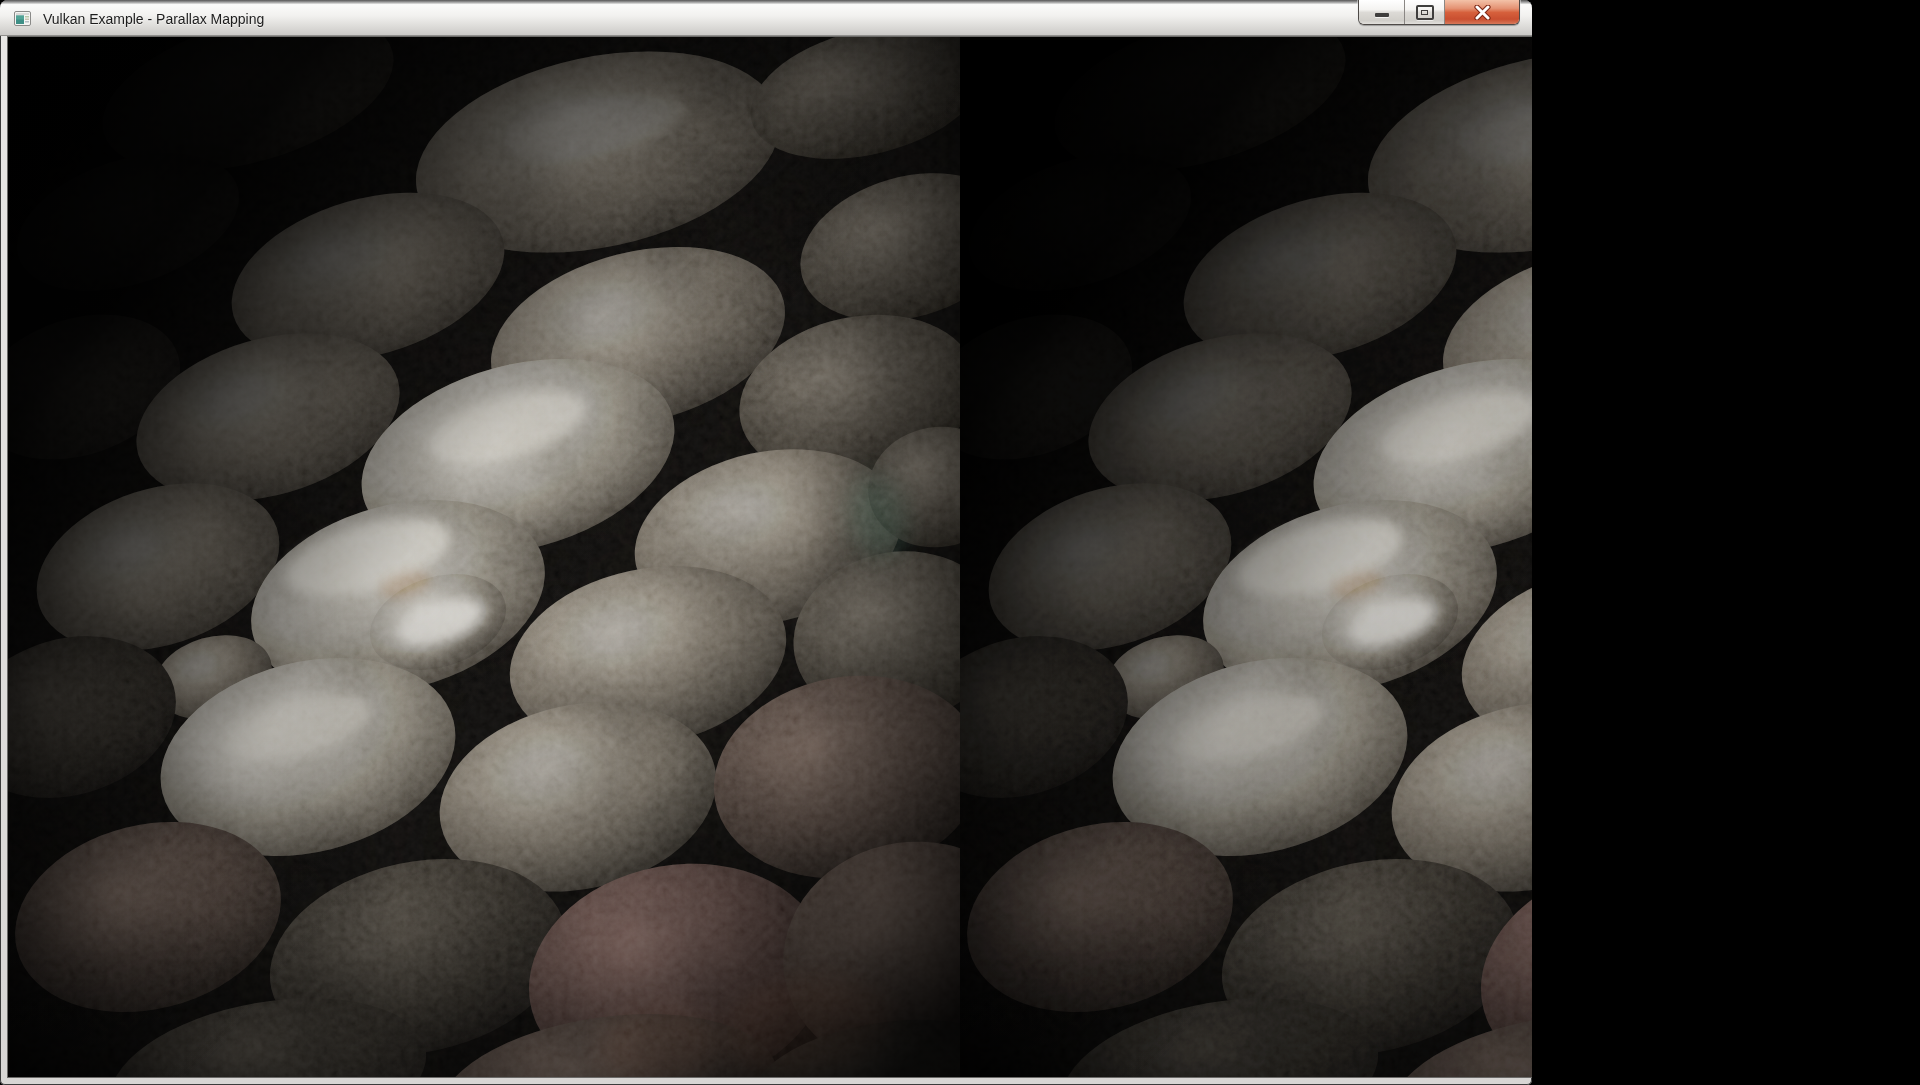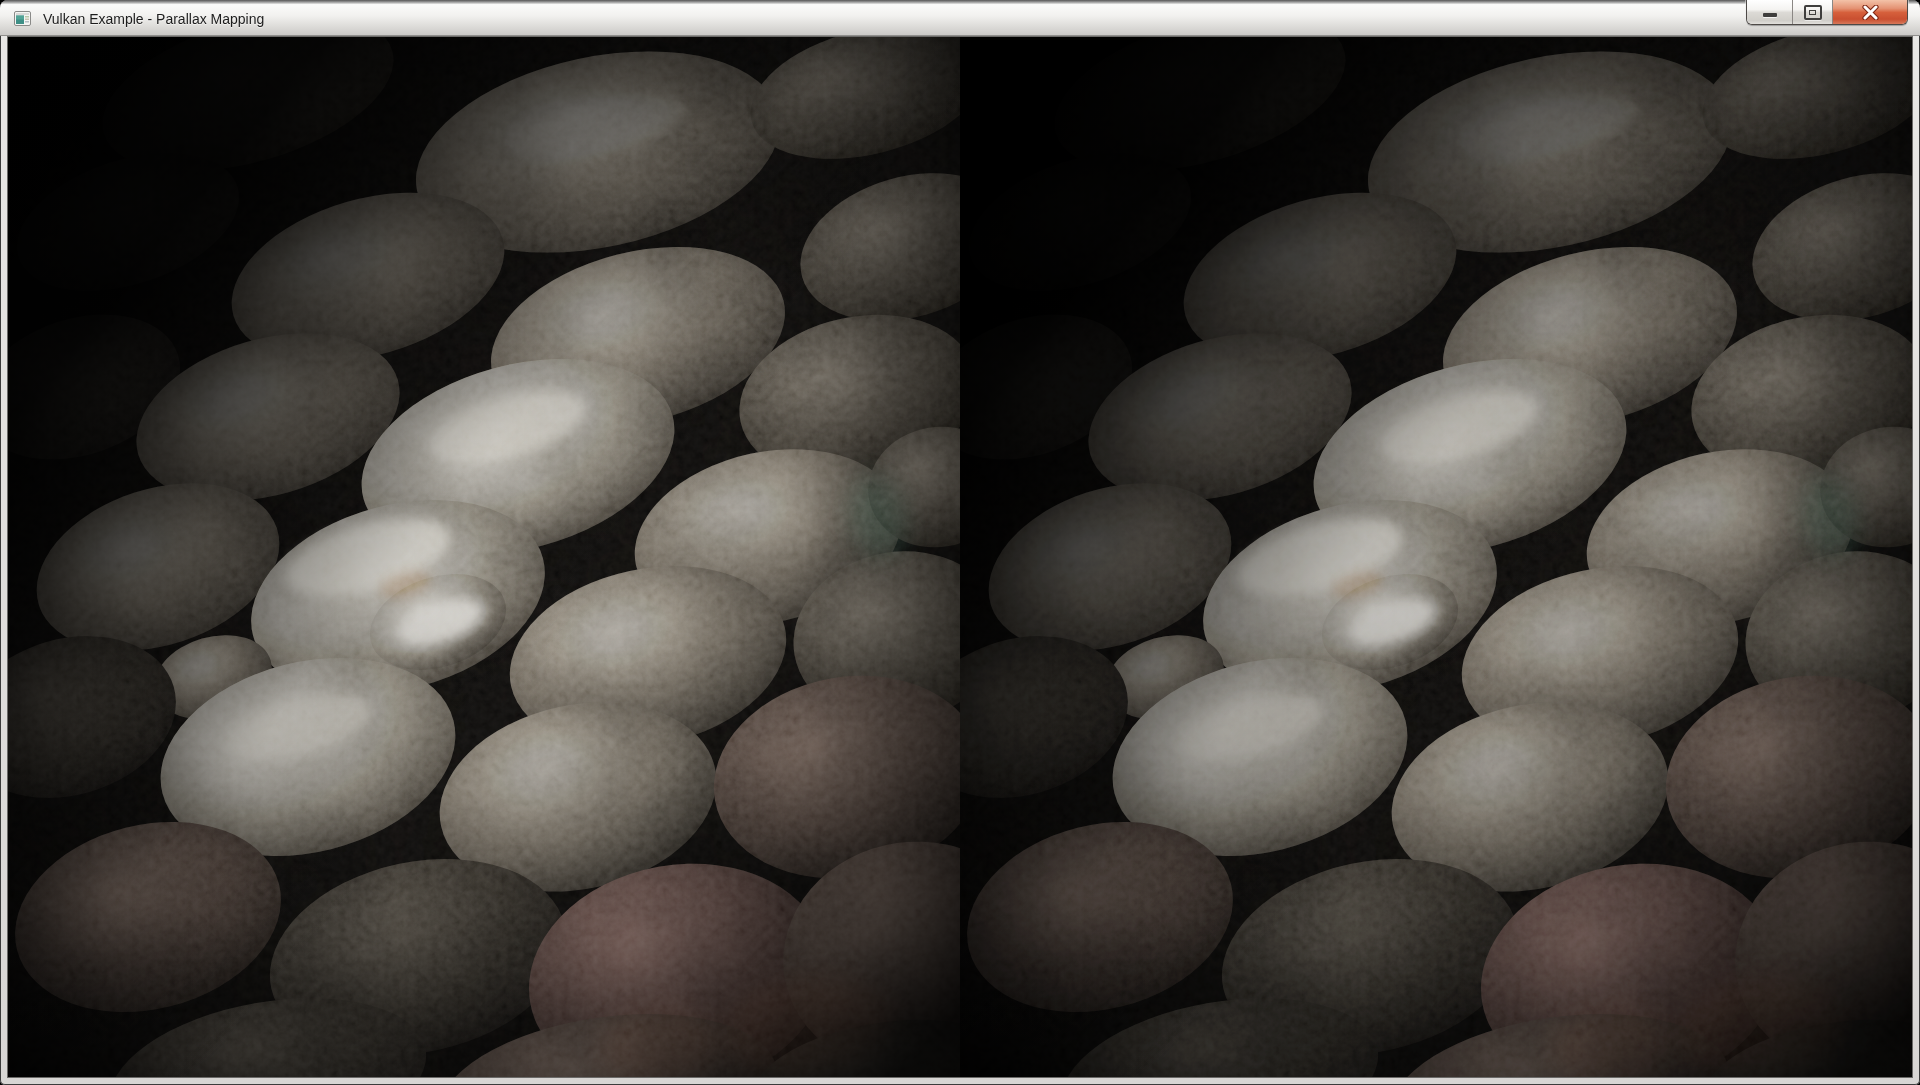--- a/index.html
+++ b/index.html
@@ -6,21 +6,21 @@
     margin: 0;
     padding: 0;
     background: #000;
     width: 1920px;
     height: 1085px;
     overflow: hidden;
     font-family: "Liberation Sans", "DejaVu Sans", sans-serif;
   }
   .window {
     position: relative;
-    width: 1920px;
+    width: 1532px;
     height: 1085px;
     border-radius: 8px 8px 5px 5px;
     overflow: hidden;
     background: linear-gradient(180deg, #e9e8e6 0%, #d8d6d4 100%);
     box-shadow: inset 0 0 0 1px #3c3c3c;
   }
   
   .titlebar {
     position: absolute;
     left: 0; top: 0;

